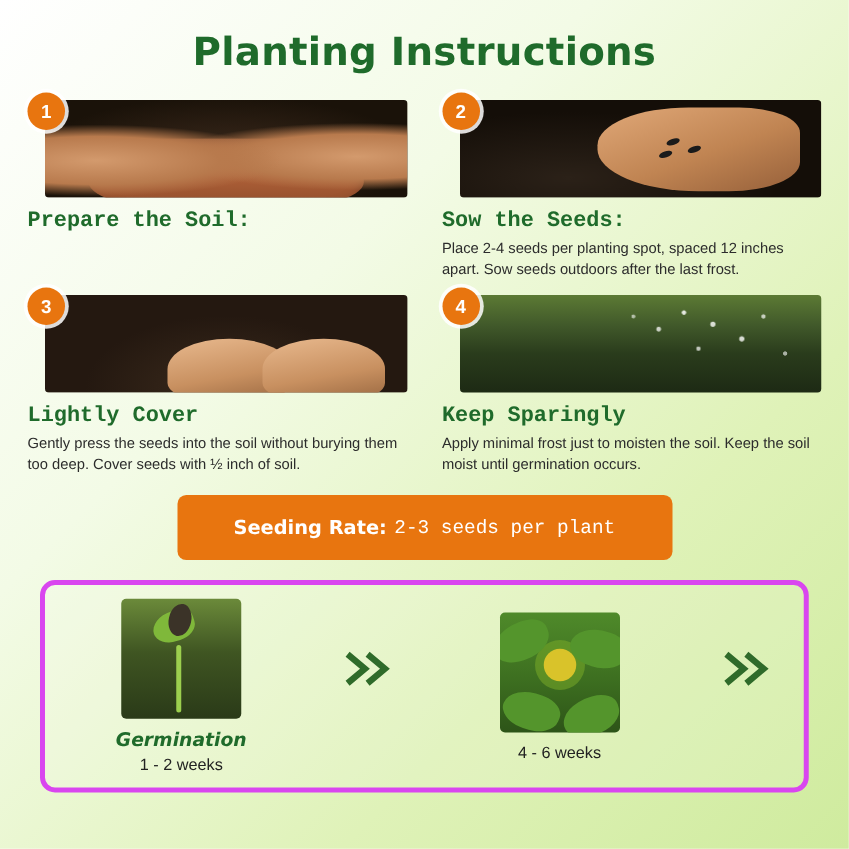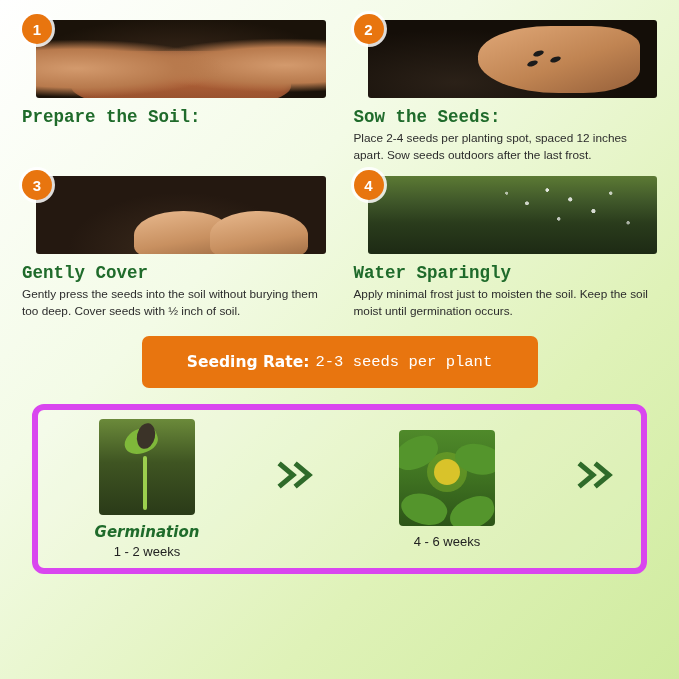--- a/index.html
+++ b/index.html
@@ -168,21 +168,21 @@
     align-items: center;
     justify-content: center;
     font-size: 15.5px;
   }
   .rate-banner b {
     font-family: "DejaVu Sans", sans-serif;
   }
   .rate-value { margin-left: 6px; font-family: Liberation Mono, monospace; }
   .timeline {
     margin: 16px 10px 0 10px;
-    border: 6px solid #d946ef;
+    border: 4px solid #d946ef;
     border-radius: 12px;
     height: 170px;
     box-sizing: border-box;
     display: flex;
     align-items: center;
     justify-content: space-between;
     padding: 10px 24px;
     background: rgba(255,255,255,0.12);
   }
   .phase {
@@ -290,20 +290,21 @@
   .phase-dur {
     font-size: 13px;
     color: #222;
   }
 </style>
 </head>
 <body>
 
 <div class="page">
 
+  <div class="title">Planting Instructions</div>
 
   <div class="steps-grid">
 
     <div class="step">
       <div class="badge">1</div>
       <div class="step-photo soil-pot">
         <div class="hands"></div>
       </div>
       <div class="step-heading">Prepare the Soil:</div>
     </div>
@@ -319,30 +320,30 @@
       <div class="step-heading">Sow the Seeds:</div>
       <div class="step-body">Place 2-4 seeds per planting spot, spaced 12 inches apart. Sow seeds outdoors after the last frost.</div>
     </div>
 
     <div class="step">
       <div class="badge">3</div>
       <div class="step-photo pressing">
         <div class="hand h1"></div>
         <div class="hand h2"></div>
       </div>
-      <div class="step-heading">Gently Cover</div>
+      <div class="step-heading">Lightly Cover</div>
       <div class="step-body">Gently press the seeds into the soil without burying them too deep. Cover seeds with ½ inch of soil.</div>
     </div>
 
     <div class="step">
       <div class="badge">4</div>
       <div class="step-photo watering">
         <div class="drops"></div>
       </div>
-      <div class="step-heading">Water Sparingly</div>
+      <div class="step-heading">Keep Sparingly</div>
       <div class="step-body">Apply minimal frost just to moisten the soil. Keep the soil moist until germination occurs.</div>
     </div>
 
   </div>
 
   <div class="rate-banner">
     <b>Seeding Rate:</b>
     <span class="rate-value">2-3 seeds per plant</span>
   </div>
 

